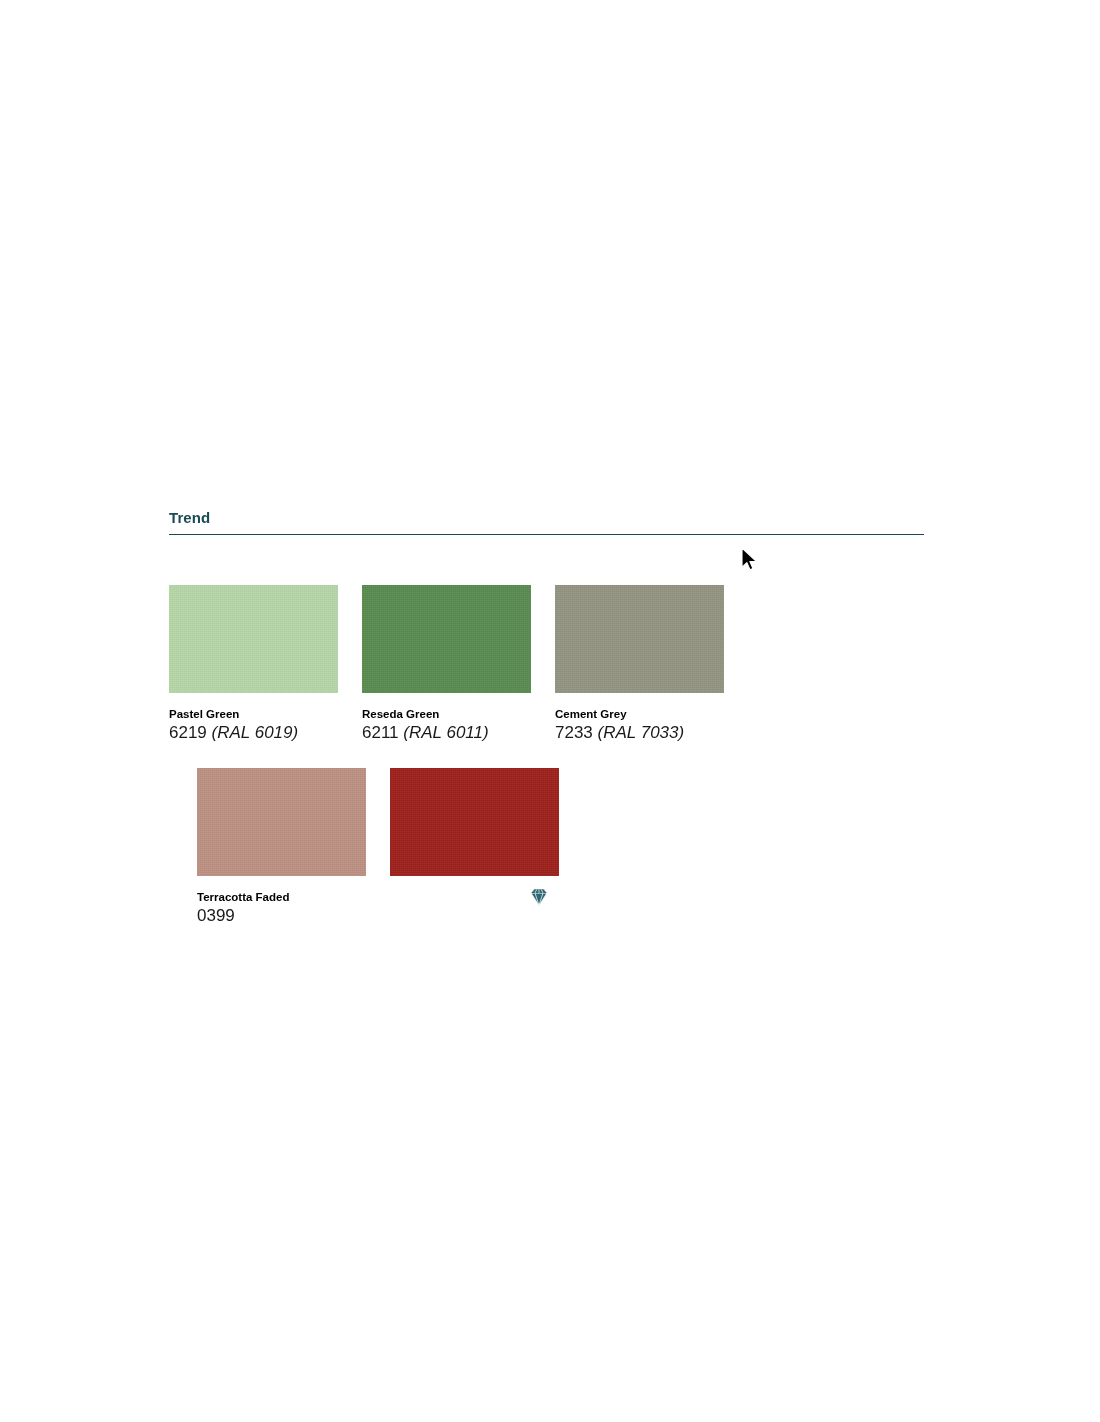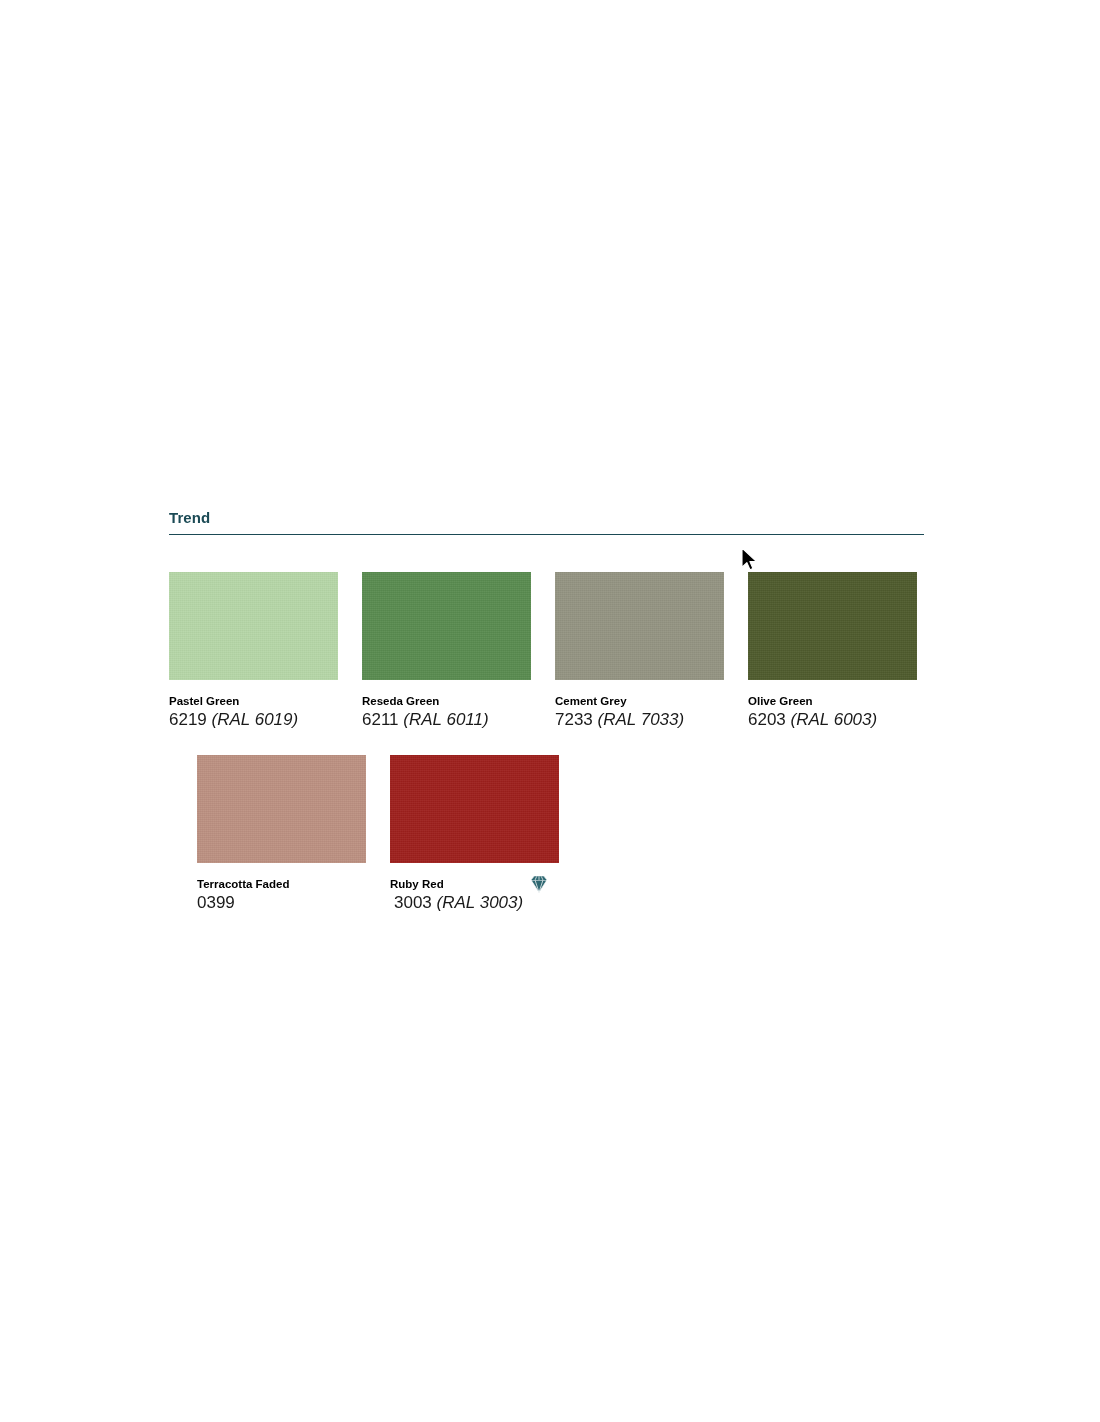--- a/index.html
+++ b/index.html
@@ -49,21 +49,21 @@
     background: #1b4a55;
     margin: 0;
     padding: 0;
     border: 0;
   }
 
   
   .swatch-grid {
     position: absolute;
     left: 0;
-    top: 30px;
+    top: 43px;
     width: 780px;
   }
 
   .swatch-row {
     display: flex;
     flex-direction: row;
     align-items: flex-start;
   }
 
   .swatch-row.row-1 { margin-top: 34px; }
@@ -185,56 +185,39 @@
           <div class="swatch-chip" style="background-color: rgb(147, 147, 129);"></div>
           <div class="swatch-caption">
             <div class="swatch-name">Cement Grey</div>
             <div class="swatch-code">
               <span class="code-num">7233</span>
               <span class="code-ral">(RAL 7033)</span>
             </div>
           </div>
         </div>
 
-        <div class="swatch-cell">
-          <div class="swatch-chip" style="background-color: rgb(78, 90, 44);"></div>
-          <div class="swatch-caption">
-            <div class="swatch-name">Olive Green</div>
-            <div class="swatch-code">
-              <span class="code-num">6203</span>
-              <span class="code-ral">(RAL 6003)</span>
-            </div>
-          </div>
-        </div>
 
       </div>
 
       <div class="swatch-row row-2">
 
         <div class="swatch-cell">
           <div class="swatch-chip" style="background-color: rgb(188, 144, 129);"></div>
           <div class="swatch-caption">
             <div class="swatch-name">Terracotta Faded</div>
             <div class="swatch-code">
               <span class="code-num">0399</span>
               <span class="code-ral"></span>
             </div>
           </div>
         </div>
 
 
         <div class="swatch-cell indent-code">
           <div class="swatch-chip" style="background-color: rgb(157, 31, 28);"></div>
-          <div class="swatch-caption">
-            <div class="swatch-name">Ruby Red</div>
-            <div class="swatch-code">
-              <span class="code-num">3003</span>
-              <span class="code-ral">(RAL 3003)</span>
-            </div>
-          </div>
 
           <div class="diamond-badge">
             <svg width="22" height="22" viewBox="0 0 22 22" aria-hidden="true">
               <g fill="#2f6872">
                 <path d="M3.4 7.4 L11 19.6 L18.6 7.4 Z"></path>
               </g>
               <g fill="#2f6872">
                 <path d="M2.9 6.9 L6.0 3.3 L16.0 3.3 L19.1 6.9 Z"></path>
               </g>
               <g stroke="#ffffff" stroke-width="0.75" fill="#2f6872" opacity="0.95">

